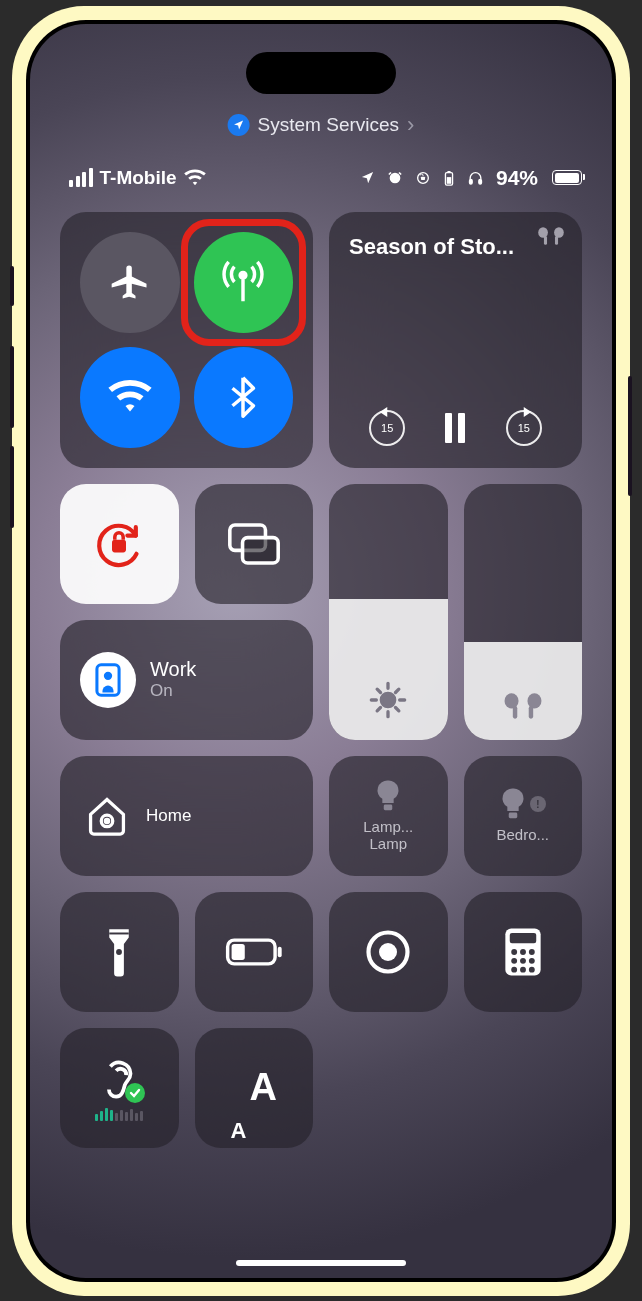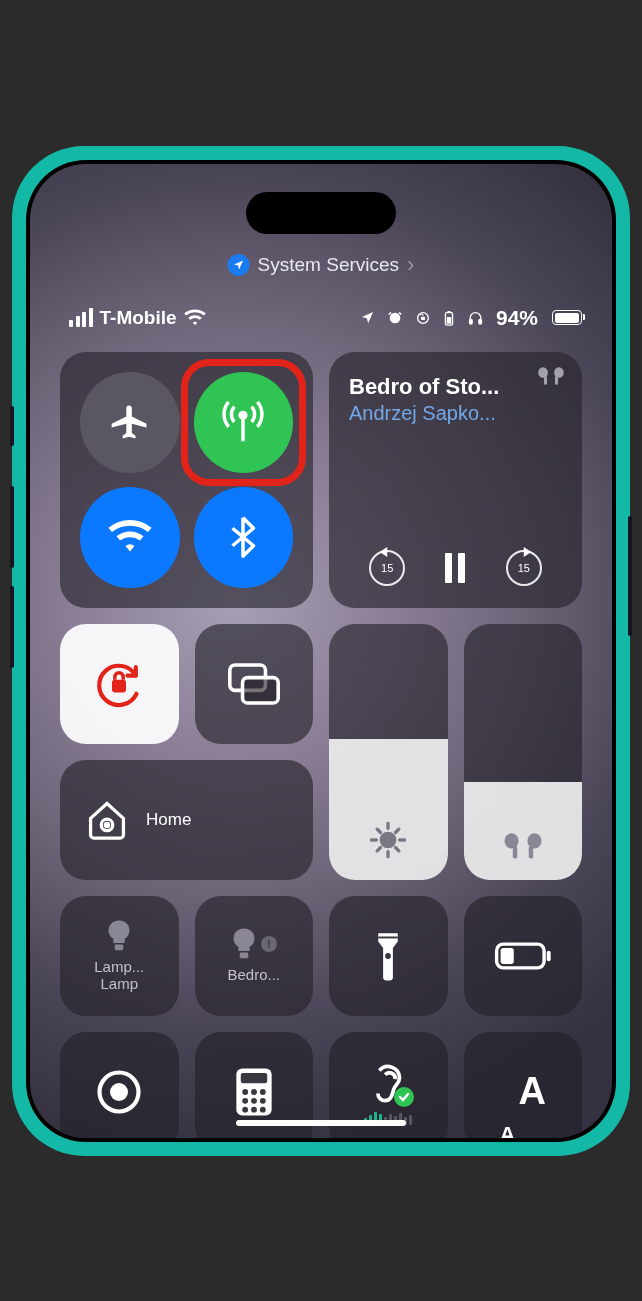--- a/index.html
+++ b/index.html
@@ -1,17 +1,17 @@
 <!DOCTYPE html>
 <html><head>
 <meta charset="utf-8">
 <style>
 *{margin:0;padding:0;box-sizing:border-box;font-family:-apple-system,BlinkMacSystemFont,"SF Pro Text","Helvetica Neue",sans-serif;-webkit-font-smoothing:antialiased}
 body{width:642px;height:1301px;background:#2b2b2b;display:flex;align-items:center;justify-content:center}
-.phone{width:618px;height:1010px;background:#14b8a6;border-radius:72px;padding:14px;position:relative}
+.phone{width:618px;height:1290px;background:#fef9c3;border-radius:72px;padding:14px;position:relative}
 .bezel{width:100%;height:100%;background:#000;border-radius:60px;padding:4px}
 .screen{width:100%;height:100%;border-radius:56px;overflow:hidden;position:relative;background:radial-gradient(circle at 35% 45%,#a6a0b4 0%,#8a7d95 25%,#6b6477 45%,#4a4556 65%,#353140 85%)}
 .island{position:absolute;top:28px;left:50%;transform:translateX(-50%);width:150px;height:42px;background:#000;border-radius:22px;z-index:50}
 .breadcrumb{position:absolute;top:88px;left:50%;transform:translateX(-50%);display:flex;align-items:center;gap:8px;color:#e8e8ef;font-size:19px;font-weight:400}
 .breadcrumb .navdot{width:22px;height:22px;border-radius:50%;background:#1a7af0;display:flex;align-items:center;justify-content:center}
 .breadcrumb .chev{color:#9a98a6;font-size:22px;font-weight:300}
 .status{position:absolute;top:142px;left:9px;right:0;padding:0 30px;display:flex;justify-content:space-between;align-items:center;color:#fff;font-size:19px;font-weight:600}
 .status-l,.status-r{display:flex;align-items:center;gap:7px}
 .status-r{gap:12px;font-size:21px}
 .bars{display:inline-flex;align-items:flex-end;gap:2.5px}
@@ -165,22 +165,21 @@
         <div class="tile media">
           <span class="media-top">
             <svg width="30" height="20" viewBox="0 0 34 22" fill="#c8c6d0">
                 <ellipse cx="8" cy="7" rx="5.5" ry="6"></ellipse>
                 <rect x="9" y="11" width="3.5" height="10" rx="1.7"></rect>
                 <ellipse cx="26" cy="7" rx="5.5" ry="6"></ellipse>
                 <rect x="21.5" y="11" width="3.5" height="10" rx="1.7"></rect>
               </svg>
           </span>
           <div>
-            <div class="media-t">Bedro of Sto...</div>
-            <div class="media-a">Andrzej Sapko...</div>
+            <div class="media-t">Season of Sto...</div>
           </div>
           <div class="mctrl">
             <div class="skip">
               <span>15</span>
               <svg style="position:absolute;top:-5px;left:8px" width="14" height="10" viewBox="0 0 10 8" fill="#fff">
                   <path d="M6 0L0 4l6 4V0z"></path>
                 </svg>
             </div>
             <div class="pause">
                 <i></i>
@@ -226,20 +225,33 @@
           <span class="sic">
             <svg width="44" height="28" viewBox="0 0 34 22" fill="#8a8694">
                 <ellipse cx="8" cy="7" rx="5.5" ry="6"></ellipse>
                 <rect x="9" y="11" width="3.5" height="10" rx="1.7"></rect>
                 <ellipse cx="26" cy="7" rx="5.5" ry="6"></ellipse>
                 <rect x="21.5" y="11" width="3.5" height="10" rx="1.7"></rect>
               </svg>
           </span>
         </div>
 
+        <div class="tile focus">
+          <div class="focus-ic">
+            <svg width="30" height="36" viewBox="0 0 20 26" fill="none">
+                <rect x="2" y="2" width="16" height="22" rx="3" stroke="#0a79ff" stroke-width="2.2"></rect>
+                <circle cx="10" cy="10" r="3" fill="#0a79ff"></circle>
+                <path d="M6 21a4 4 0 018 0v1H6v-1z" fill="#0a79ff"></path>
+              </svg>
+          </div>
+          <div class="focus-t">
+            <div class="a">Work</div>
+            <div class="b">On</div>
+          </div>
+        </div>
 
         <div class="tile home">
           <svg width="46" height="46" viewBox="0 0 28 28" fill="none" stroke="#fff" stroke-width="2">
               <path d="M4 13L14 4l10 9v10a2 2 0 01-2 2H6a2 2 0 01-2-2V13z"></path>
               <circle cx="14" cy="17" r="3.5"></circle>
               <circle cx="14" cy="17" r="1" fill="#fff"></circle>
             </svg>
           <span style="font-size:17px">Home</span>
         </div>
 

